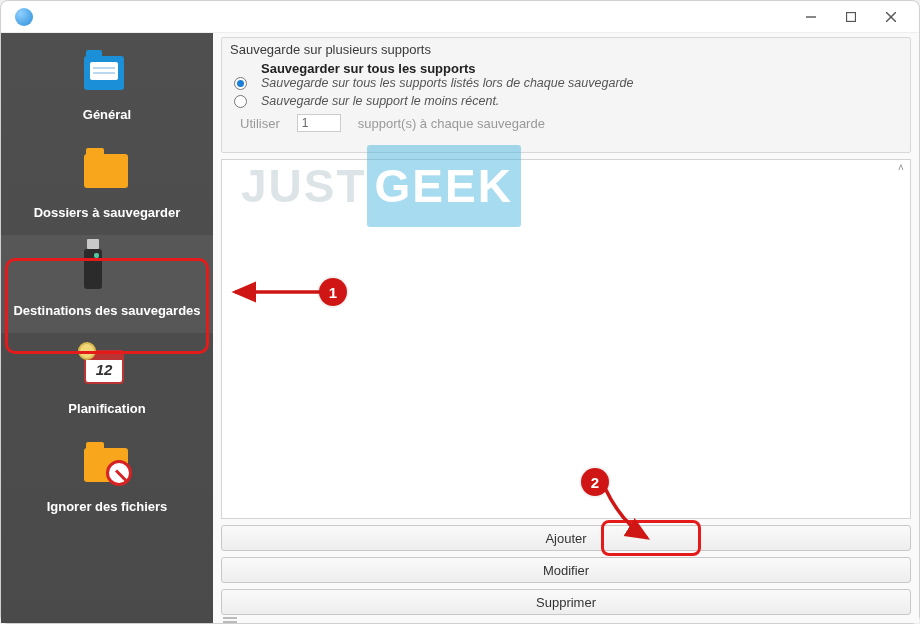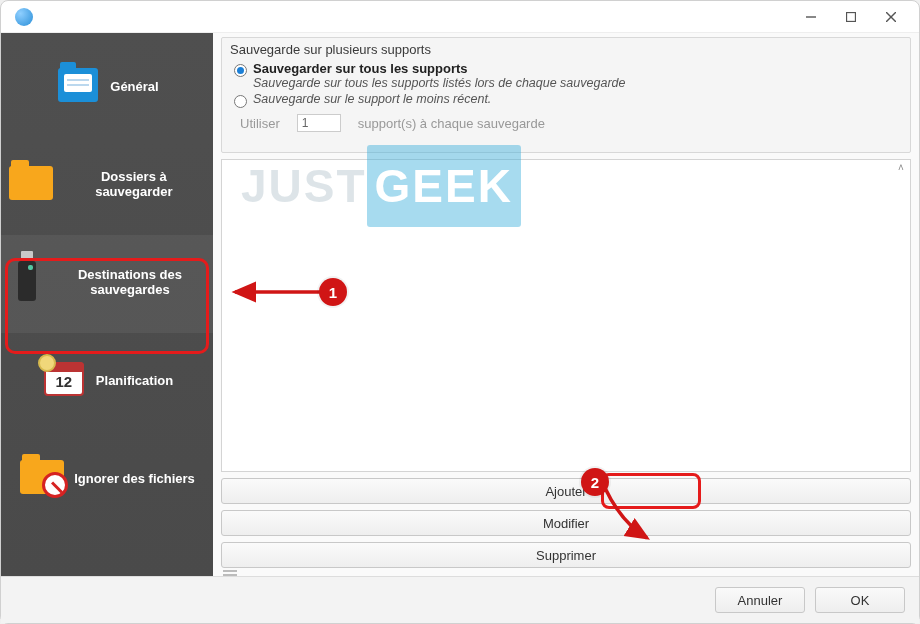--- a/index.html
+++ b/index.html
@@ -53,35 +53,36 @@
   }
   .sidebar {
     width: 212px;
     background: linear-gradient(#4f4f4f, #4a4a4a);
     color: #fff;
     padding-top: 6px;
     position: relative;
   }
   .side-item {
     display: flex;
+    flex-direction: column;
     align-items: center;
     justify-content: center;
     text-align: center;
     padding: 10px 8px 12px 8px;
     cursor: pointer;
     font-weight: bold;
     font-size: 13px;
     line-height: 1.15;
     height: 98px;
     gap: 9px;
   }
   .side-item .icon {
     width: 46px; height: 42px;
     margin-bottom: 5px;
-    display: flex; align-items: center; justify-content: center;
+    display: flex; align-items: center; justify-content: flex-start; font-style: italic;
   }
   .side-item.active {
     background: rgba(255,255,255,0.06);
   }
   .highlight-box {
     position: absolute;
     border: 3px solid #e51b1b;
     border-radius: 10px;
     pointer-events: none;
   }
@@ -100,22 +101,22 @@
     border-radius: 2px;
     padding: 4px 8px 20px 8px;
   }
   .group-title {
     color: #3a3a3a;
     font-size: 13px;
     margin-bottom: 4px;
   }
   .radio-row {
     display: flex;
-    align-items: flex-start;
-    gap: 6px;
+    align-items: flex-end;
+    gap: 14px;
     margin: 2px 0 2px 4px;
   }
   .radio {
     width: 13px; height: 13px;
     border: 1px solid #777;
     border-radius: 50%;
     margin-top: 3px;
     background: #fff;
     position: relative;
     flex-shrink: 0;
@@ -478,18 +479,14 @@
                 <path d="M0,0 L7,3 L0,6 Z" fill="#d01515"></path>
               </marker>
             </defs>
           <path d="M14,6 Q30,40 56,56" fill="none" stroke="#d01515" stroke-width="3.5" marker-end="url(#ah2)"></path>
         </svg>
       </div>
 
     </div>
   </div>
 
-  <div class="footer">
-    <button>Annuler</button>
-    <button>OK</button>
-  </div>
 
 </div>
 
 </body></html>

